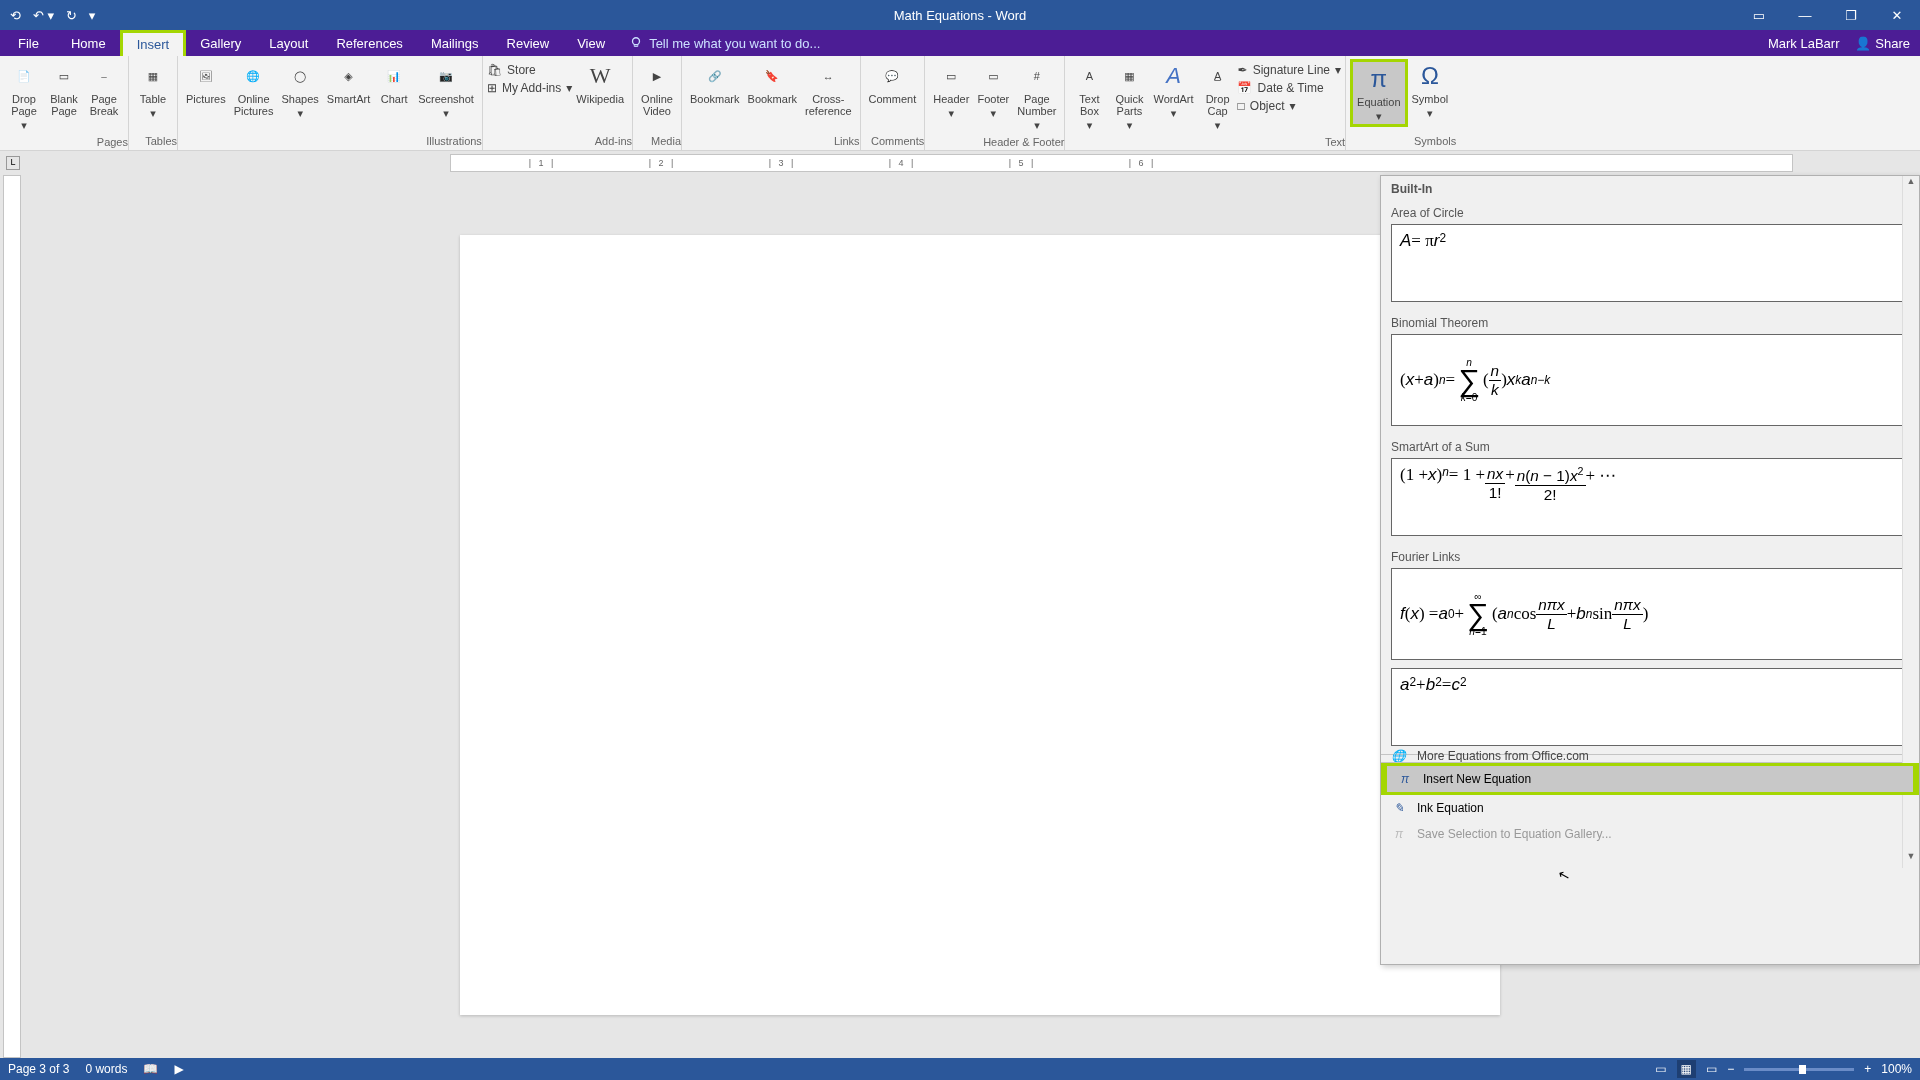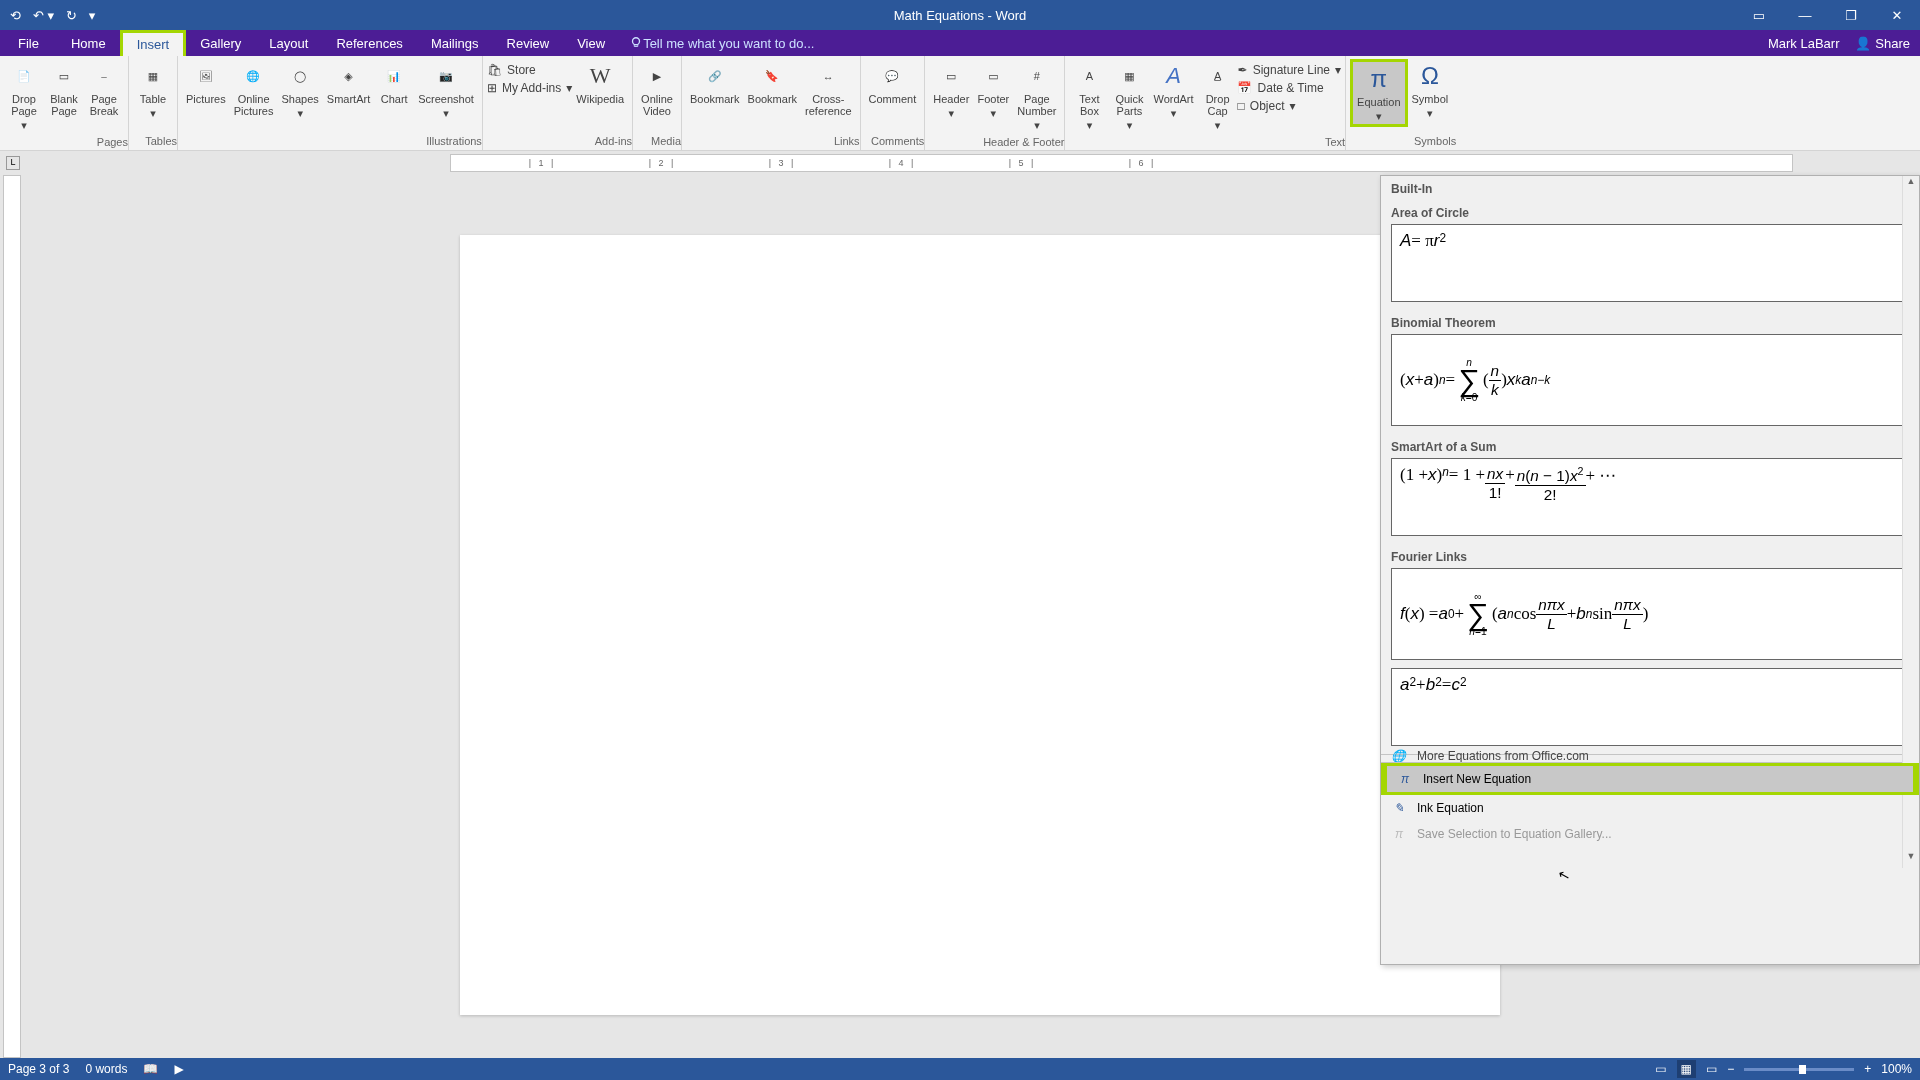--- a/index.html
+++ b/index.html
@@ -11,21 +11,21 @@
 .titlebar .qat span { font-size: 13px; cursor: pointer; }
 .titlebar .title { position: absolute; left: 50%; transform: translateX(-50%); font-size: 13px; }
 .titlebar .winbtns { position: absolute; right: 0; display: flex; gap: 0; height: 100%; align-items: center; }
 .titlebar .winbtn { width: 46px; text-align: center; font-size: 13px; cursor: pointer; }
 
 
 .tabs { background: #4c1d95; height: 26px; display: flex; align-items: stretch; color: #fff; font-size: 13px; position: relative; }
 .tabs .tab { padding: 0 14px; display: flex; align-items: center; cursor: pointer; }
 .tabs .tab.file { padding: 0 18px; }
 .tabs .tab.active { background: #f3f3f3; color: #2b579a; border: 3px solid #a4d602; border-bottom: none; }
-.tabs .tellme { margin-left: 10px; display: flex; align-items: center; color: #cce0ff; }
+.tabs .tellme { margin-left: 10px; display: flex; align-items: center; color: #cce0ff; gap: 6px; }
 .tabs .tellme svg { width: 14px; height: 14px; }
 .tabs .right { position: absolute; right: 10px; display: flex; align-items: center; gap: 16px; height: 100%; }
 
 
 .ribbon { background: #f3f3f3; height: 95px; border-bottom: 1px solid #d4d4d4; display: flex; font-size: 11px; color: #444; position: relative; }
 .group { display: flex; flex-direction: column; border-right: 1px solid #d4d4d4; }
 .group .items { flex: 1; display: flex; align-items: flex-start; padding: 3px 4px; }
 .group .label { text-align: right; font-size: 11px; color: #666; padding-bottom: 3px; }
 .rbtn { display: flex; flex-direction: column; align-items: center; justify-content: flex-start; padding: 2px 4px; cursor: pointer; gap: 2px; text-align: center; line-height: 1.1; }
 .rbtn .ico { width: 32px; height: 30px; display: flex; align-items: center; justify-content: center; }
@@ -41,21 +41,21 @@
 .al-icon { position: absolute; left: 6px; top: 5px; width: 14px; height: 14px; border: 1px solid #999; font-size: 9px; text-align: center; }
 
 
 .docarea { position: absolute; left: 0; right: 0; top: 175px; bottom: 22px; background: #e6e6e6; }
 .vruler { position: absolute; left: 3px; top: 0; width: 18px; bottom: 0; background: #fff; border: 1px solid #c4c4c4; }
 .page { position: absolute; left: 460px; top: 60px; width: 1040px; height: 780px; background: #fff; box-shadow: 0 1px 3px rgba(0,0,0,0.2); }
 
 
 .eqdrop { position: absolute; right: 0; top: 0; width: 540px; height: 790px; background: #f0f0f0; border: 1px solid #b0b0b0; box-shadow: 2px 2px 6px rgba(0,0,0,0.2); overflow: hidden; z-index: 10; }
 .eqdrop .hdr { font-weight: 600; font-size: 12px; padding: 6px 10px 4px; color: #555; }
-.eqdrop .eqname { font-weight: 700; font-size: 12px; padding: 6px 10px 2px; color: #555; }
+.eqdrop .eqname { font-weight: 400; font-size: 12px; padding: 6px 10px 2px; color: #555; }
 .eqdrop .eqbox { margin: 2px 10px 8px; background: #fff; border: 1px solid #666; height: 78px; padding: 6px 8px; font-family: "Cambria Math", serif; font-size: 17px; display: flex; align-items: flex-start; }
 .eqdrop .eqbox.tall { height: 92px; align-items: center; }
 .eqdrop .cmds { border-top: 1px solid #c4c4c4; }
 .eqdrop .cmd { display: flex; align-items: center; gap: 10px; padding: 6px 10px; font-size: 12px; cursor: pointer; }
 .eqdrop .cmd.highlighted { background: #c8c8c8; border: 3px solid #a4d602; border-left-width: 6px; border-right-width: 6px; position: relative; z-index: 2; }
 .eqdrop .cmd.disabled { color: #999; }
 .eqdrop .cmd .ci { width: 16px; text-align: center; color: #2b579a; font-style: italic; }
 .eqdrop .cmd.disabled .ci { color: #bbb; }
 .eqdrop .scroll { position: absolute; right: 0; top: 0; bottom: 96px; width: 17px; background: #f0f0f0; border-left: 1px solid #ddd; }
 .eqdrop .scroll .arr { height: 17px; text-align: center; font-size: 9px; color: #666; }

